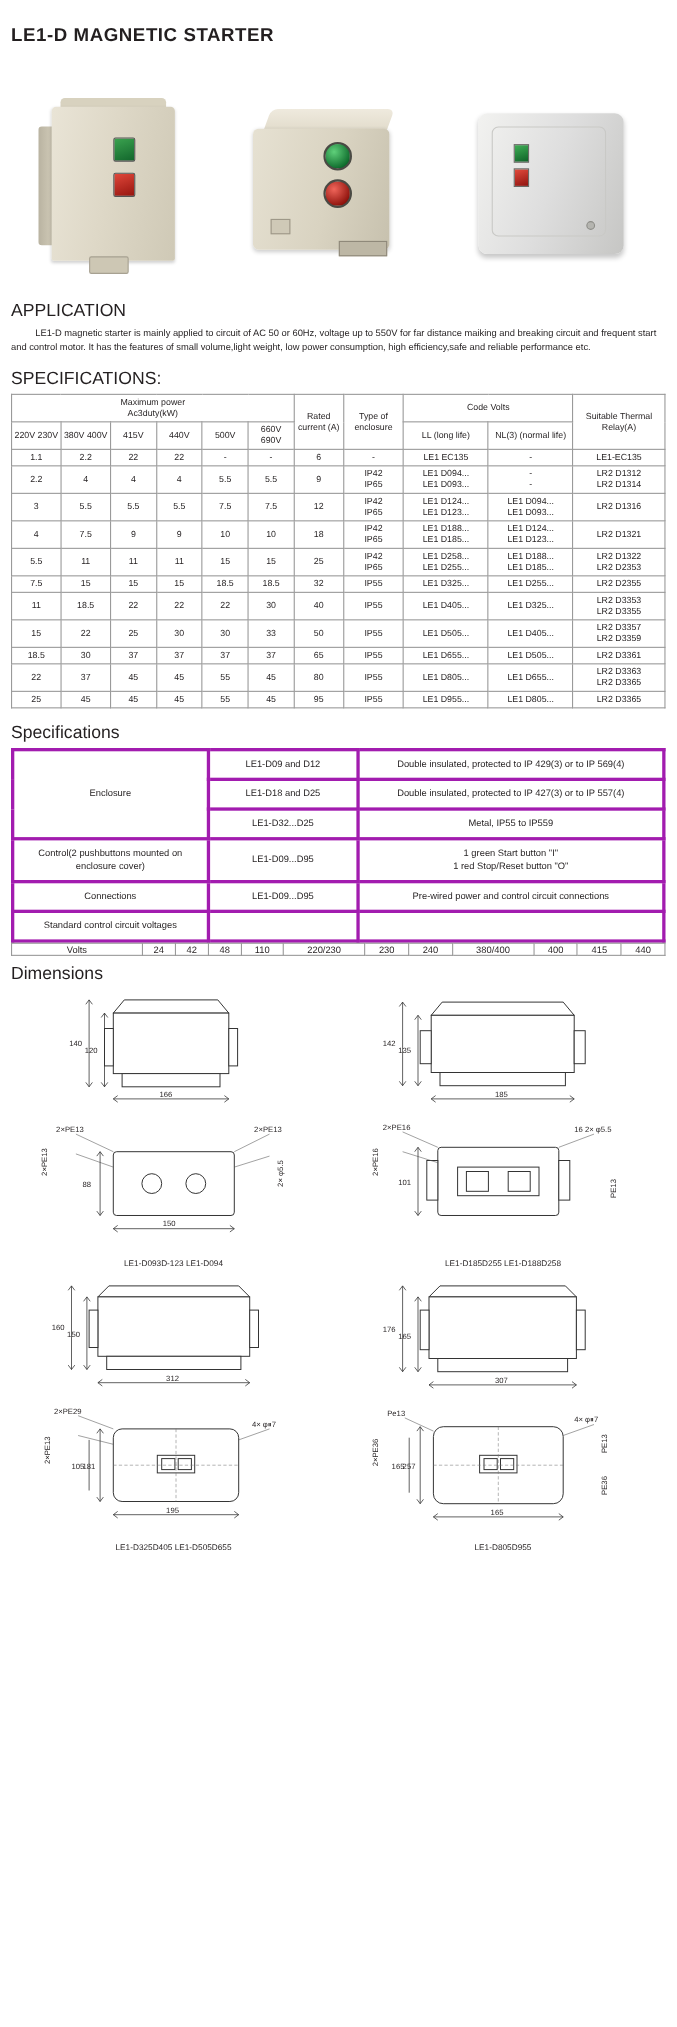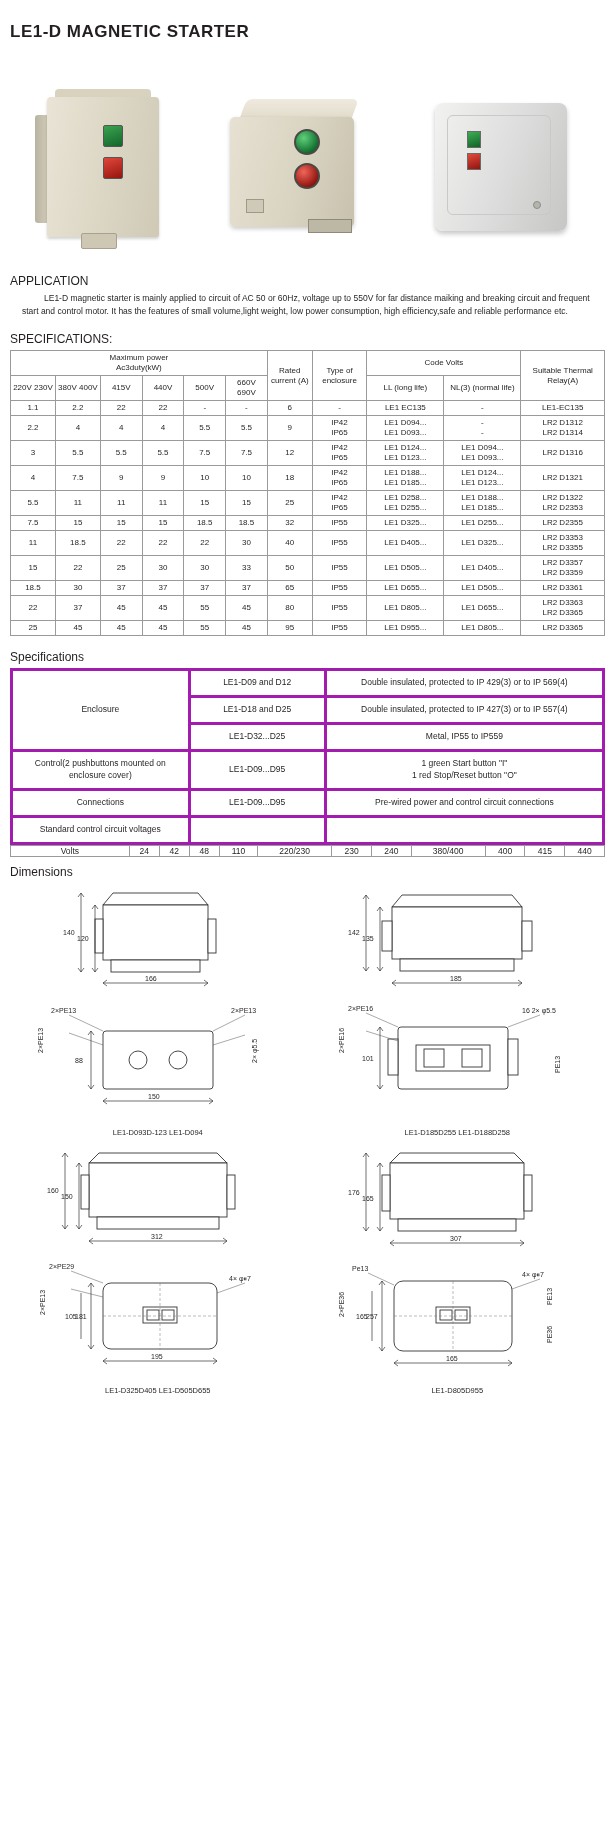--- a/index.html
+++ b/index.html
@@ -117,22 +117,22 @@
     position:absolute; left:46px; top:72px; width:14px; height:17px;
     background: linear-gradient(160deg,#e24b3c,#901410);
     border:1px solid #6a6a66;
   }
   .p3 .screw {
     position:absolute; left:112px; top:120px; width:8px; height:8px;
     border-radius:50%; background:#b5b5b0; border:1px solid #8d8d88;
   }
 
   
-  .sect-title { font-size: 12px; margin: 14px 0 4px 2px; }
-  .para { font-size: 8.5px; line-height: 1.55; margin: 0 0 2px 14px; }
+  .sect-title { font-size: 16px; margin: 14px 0 4px 2px; }
+  .para { font-size: 8.5px; line-height: 1.55; margin: 0 0 2px 2px; }
   .para.indent { text-indent: 22px; }
 
   
   table { border-collapse: collapse; width: 100%; font-size: 8px; }
   table.grid td, table.grid th {
     border: 1px solid #9a9a9a;
     text-align: center;
     vertical-align: middle;
     padding: 2px 1px;
     line-height: 1.25;

